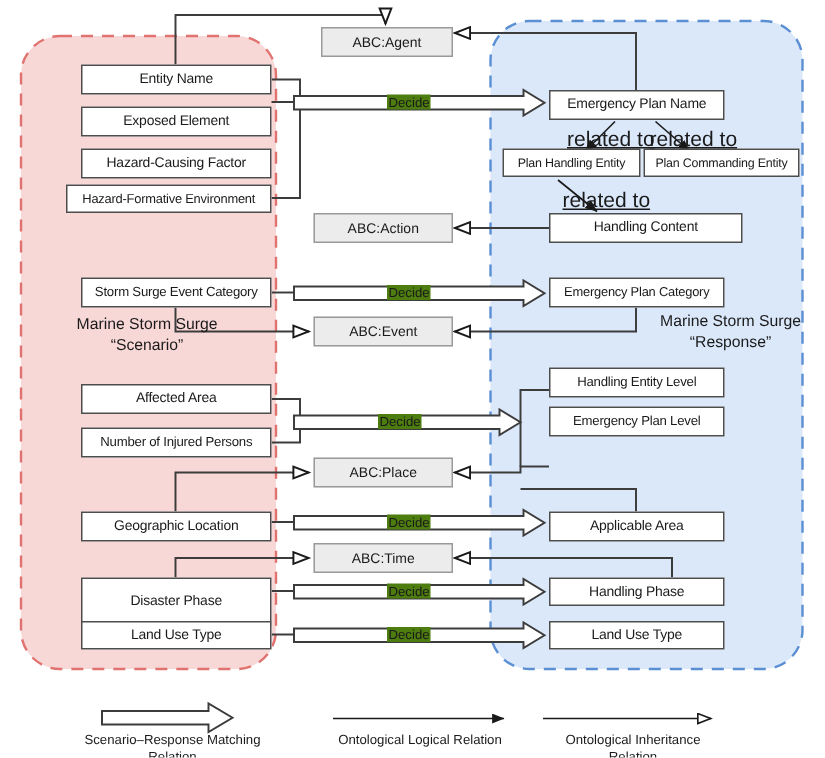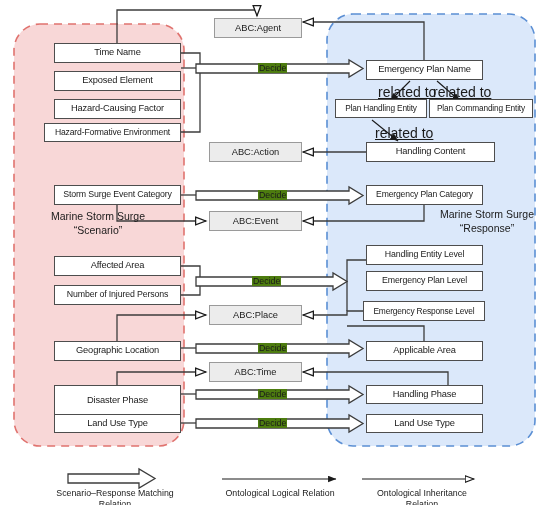--- a/index.html
+++ b/index.html
@@ -101,39 +101,38 @@
 
   <div class="reglabel" style="left:8px;top:210px;width:180px;">
     <div>Marine Storm Surge</div>
     <div>“Scenario”</div>
   </div>
   <div class="reglabel" style="left:428px;top:208px;width:118px;">
     <div>Marine Storm Surge</div>
     <div>“Response”</div>
   </div>
 
-  <div class="nodebox" style="left:54px;top:43px;width:127px;height:20px;">Time Name</div>
+  <div class="nodebox" style="left:54px;top:43px;width:127px;height:20px;">Entity Name</div>
   <div class="nodebox" style="left:54px;top:71px;width:127px;height:20px;">Exposed Element</div>
   <div class="nodebox" style="left:54px;top:99px;width:127px;height:20px;">Hazard-Causing Factor</div>
   <div class="nodebox" style="left:44px;top:123px;width:137px;height:19px;font-size:8.6px;">Hazard-Formative Environment</div>
   <div class="nodebox" style="left:54px;top:185px;width:127px;height:20px;font-size:8.8px;">Storm Surge Event Category</div>
   <div class="nodebox" style="left:54px;top:256px;width:127px;height:20px;">Affected Area</div>
   <div class="nodebox" style="left:54px;top:285px;width:127px;height:20px;font-size:8.8px;">Number of Injured Persons</div>
   <div class="nodebox" style="left:54px;top:341px;width:127px;height:20px;">Geographic Location</div>
   <div class="nodebox" style="left:54px;top:385px;width:127px;height:32px;">Disaster Phase</div>
   <div class="nodebox" style="left:54px;top:414px;width:127px;height:19px;">Land Use Type</div>
 
   <div class="nodebox" style="left:366px;top:60px;width:117px;height:20px;">Emergency Plan Name</div>
   <div class="nodebox" style="left:335px;top:99px;width:92px;height:19px;font-size:8.3px;">Plan Handling Entity</div>
   <div class="nodebox" style="left:429px;top:99px;width:104px;height:19px;font-size:8.3px;">Plan Commanding Entity</div>
   <div class="nodebox" style="left:366px;top:142px;width:129px;height:20px;">Handling Content</div>
   <div class="nodebox" style="left:366px;top:185px;width:117px;height:20px;font-size:8.6px;">Emergency Plan Category</div>
   <div class="nodebox" style="left:366px;top:245px;width:117px;height:20px;font-size:8.8px;">Handling Entity Level</div>
   <div class="nodebox" style="left:366px;top:271px;width:117px;height:20px;font-size:8.8px;">Emergency Plan Level</div>
-  <div class="nodebox" style="left:363px;top:301px;width:122px;height:20px;font-size:8.4px;">Emergency Response Level</div>
   <div class="nodebox" style="left:366px;top:341px;width:117px;height:20px;">Applicable Area</div>
   <div class="nodebox" style="left:366px;top:385px;width:117px;height:19px;">Handling Phase</div>
   <div class="nodebox" style="left:366px;top:414px;width:117px;height:19px;">Land Use Type</div>
 
   <div class="abcbox" style="left:214px;top:18px;width:88px;height:20px;">ABC:Agent</div>
   <div class="abcbox" style="left:209px;top:142px;width:93px;height:20px;">ABC:Action</div>
   <div class="abcbox" style="left:209px;top:211px;width:93px;height:20px;">ABC:Event</div>
   <div class="abcbox" style="left:209px;top:305px;width:93px;height:20px;">ABC:Place</div>
   <div class="abcbox" style="left:209px;top:362px;width:93px;height:20px;">ABC:Time</div>
 

